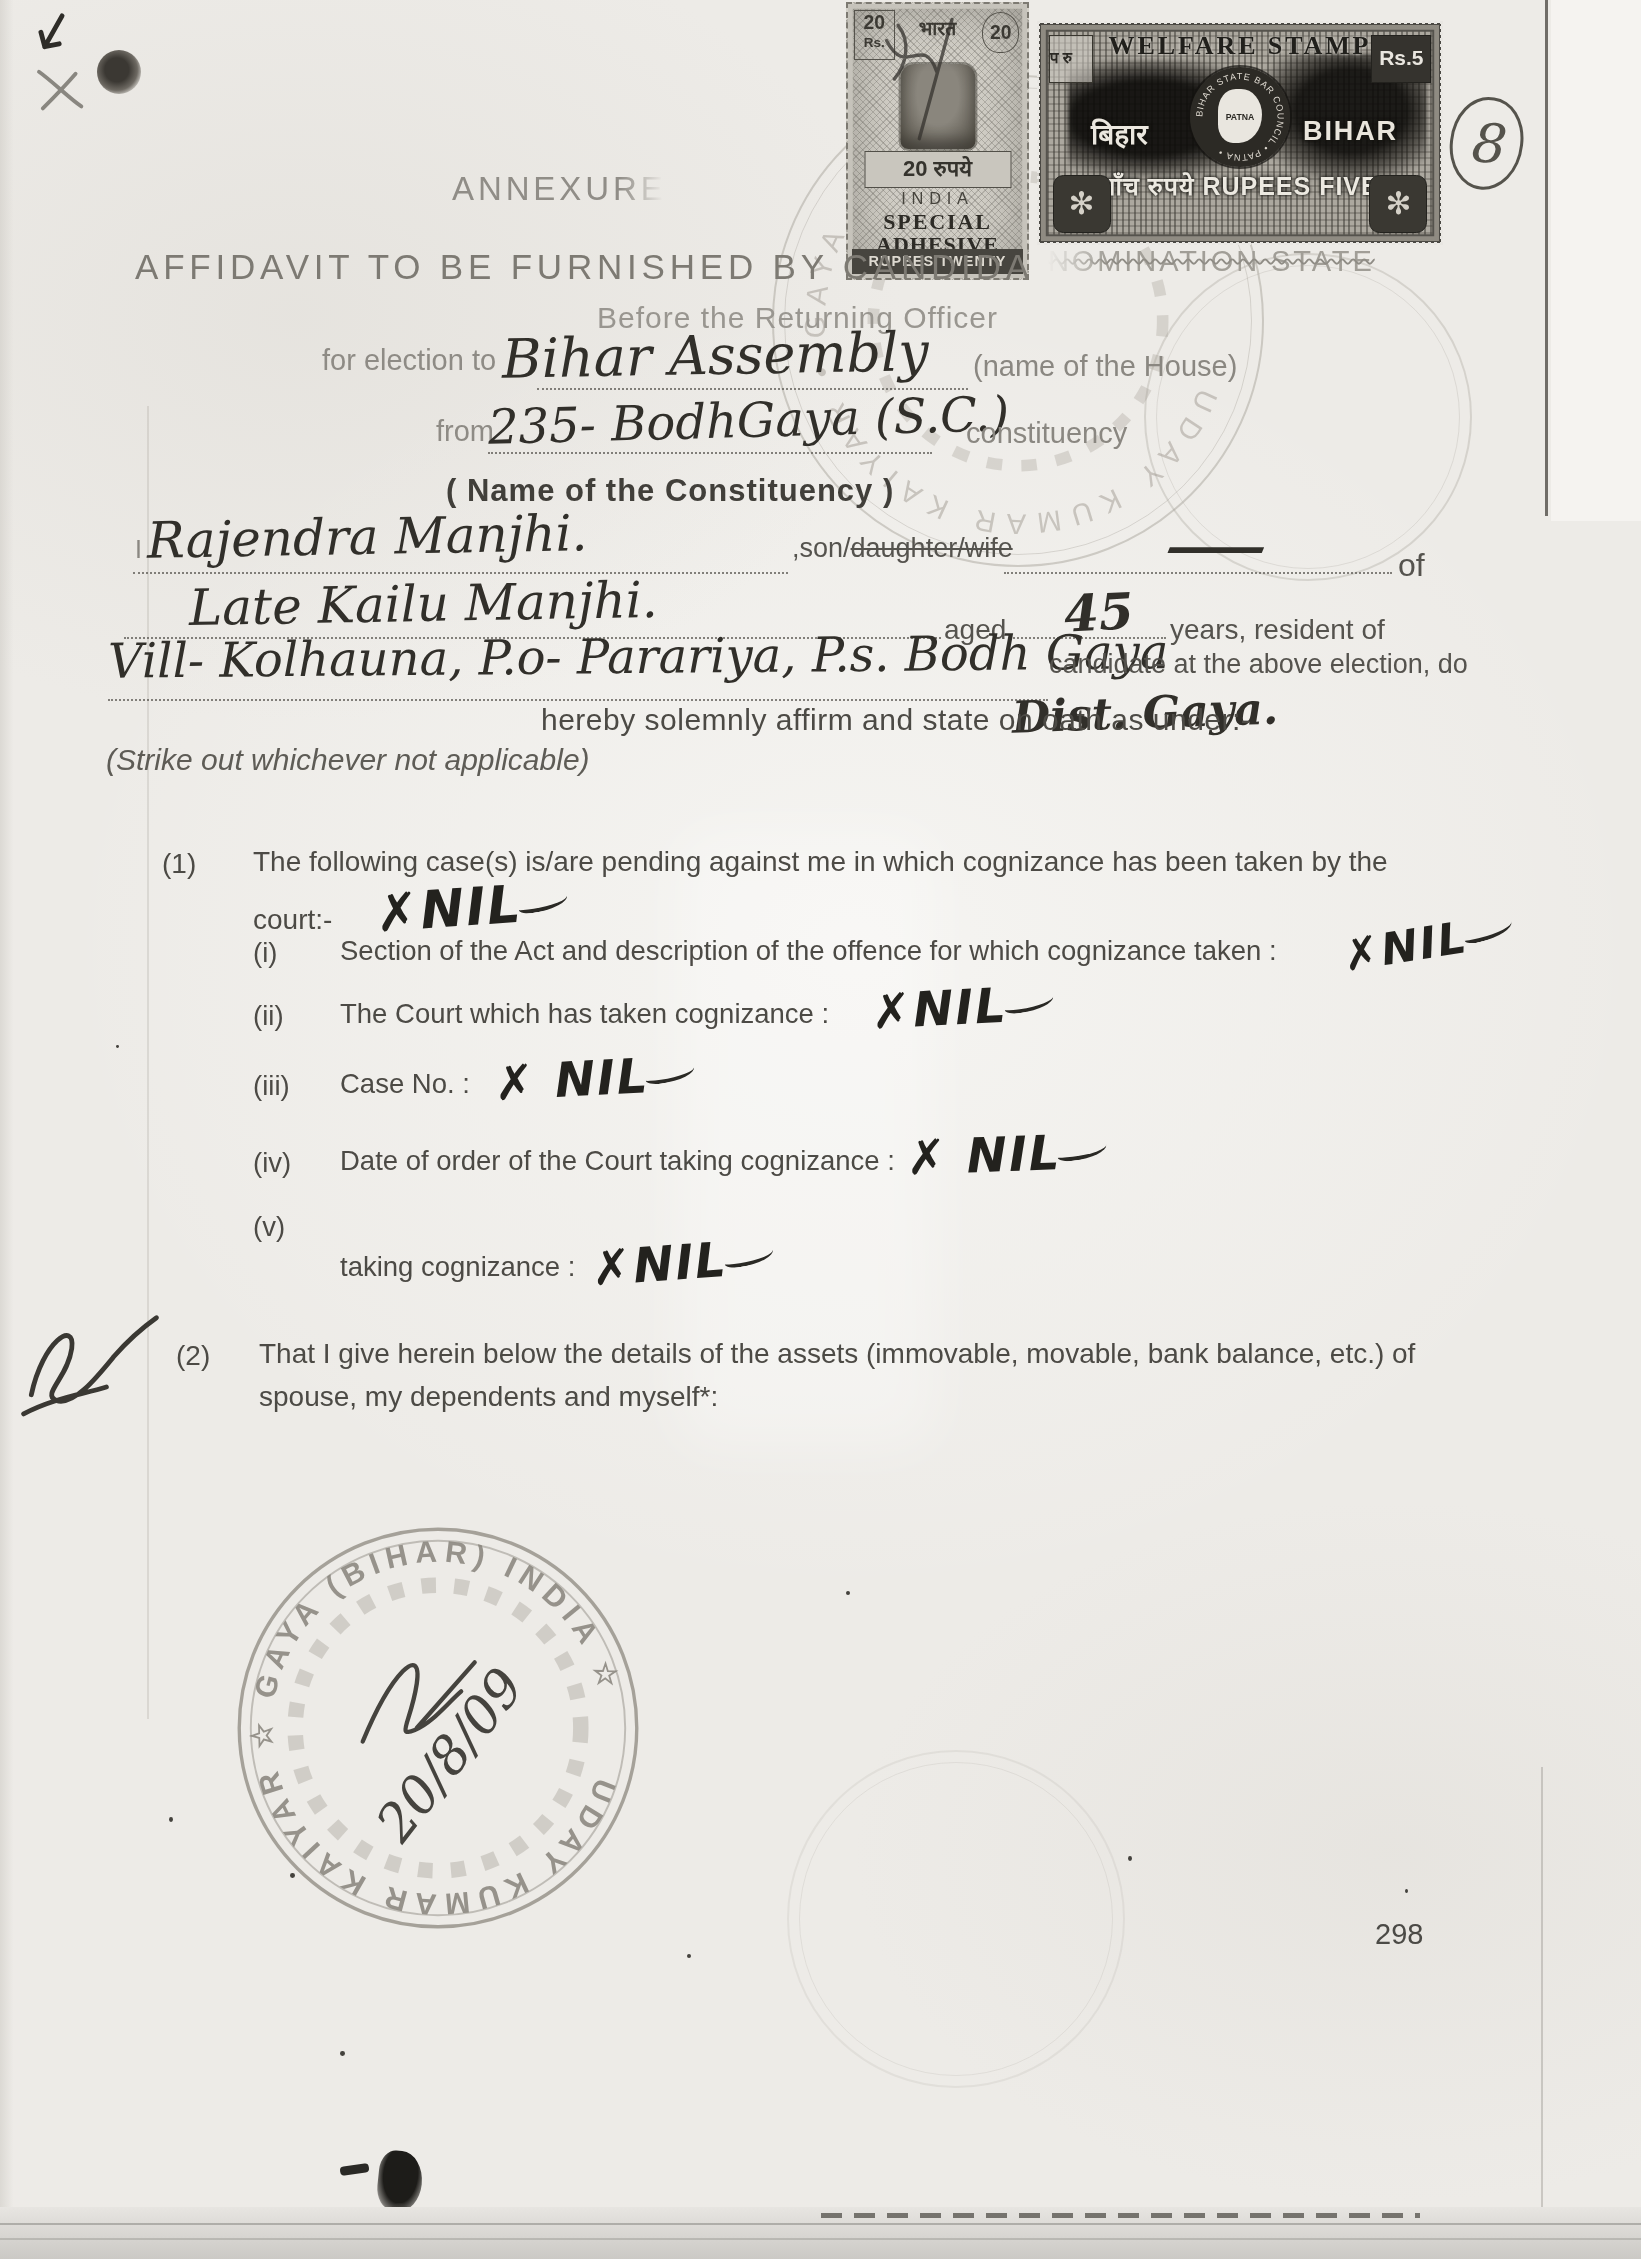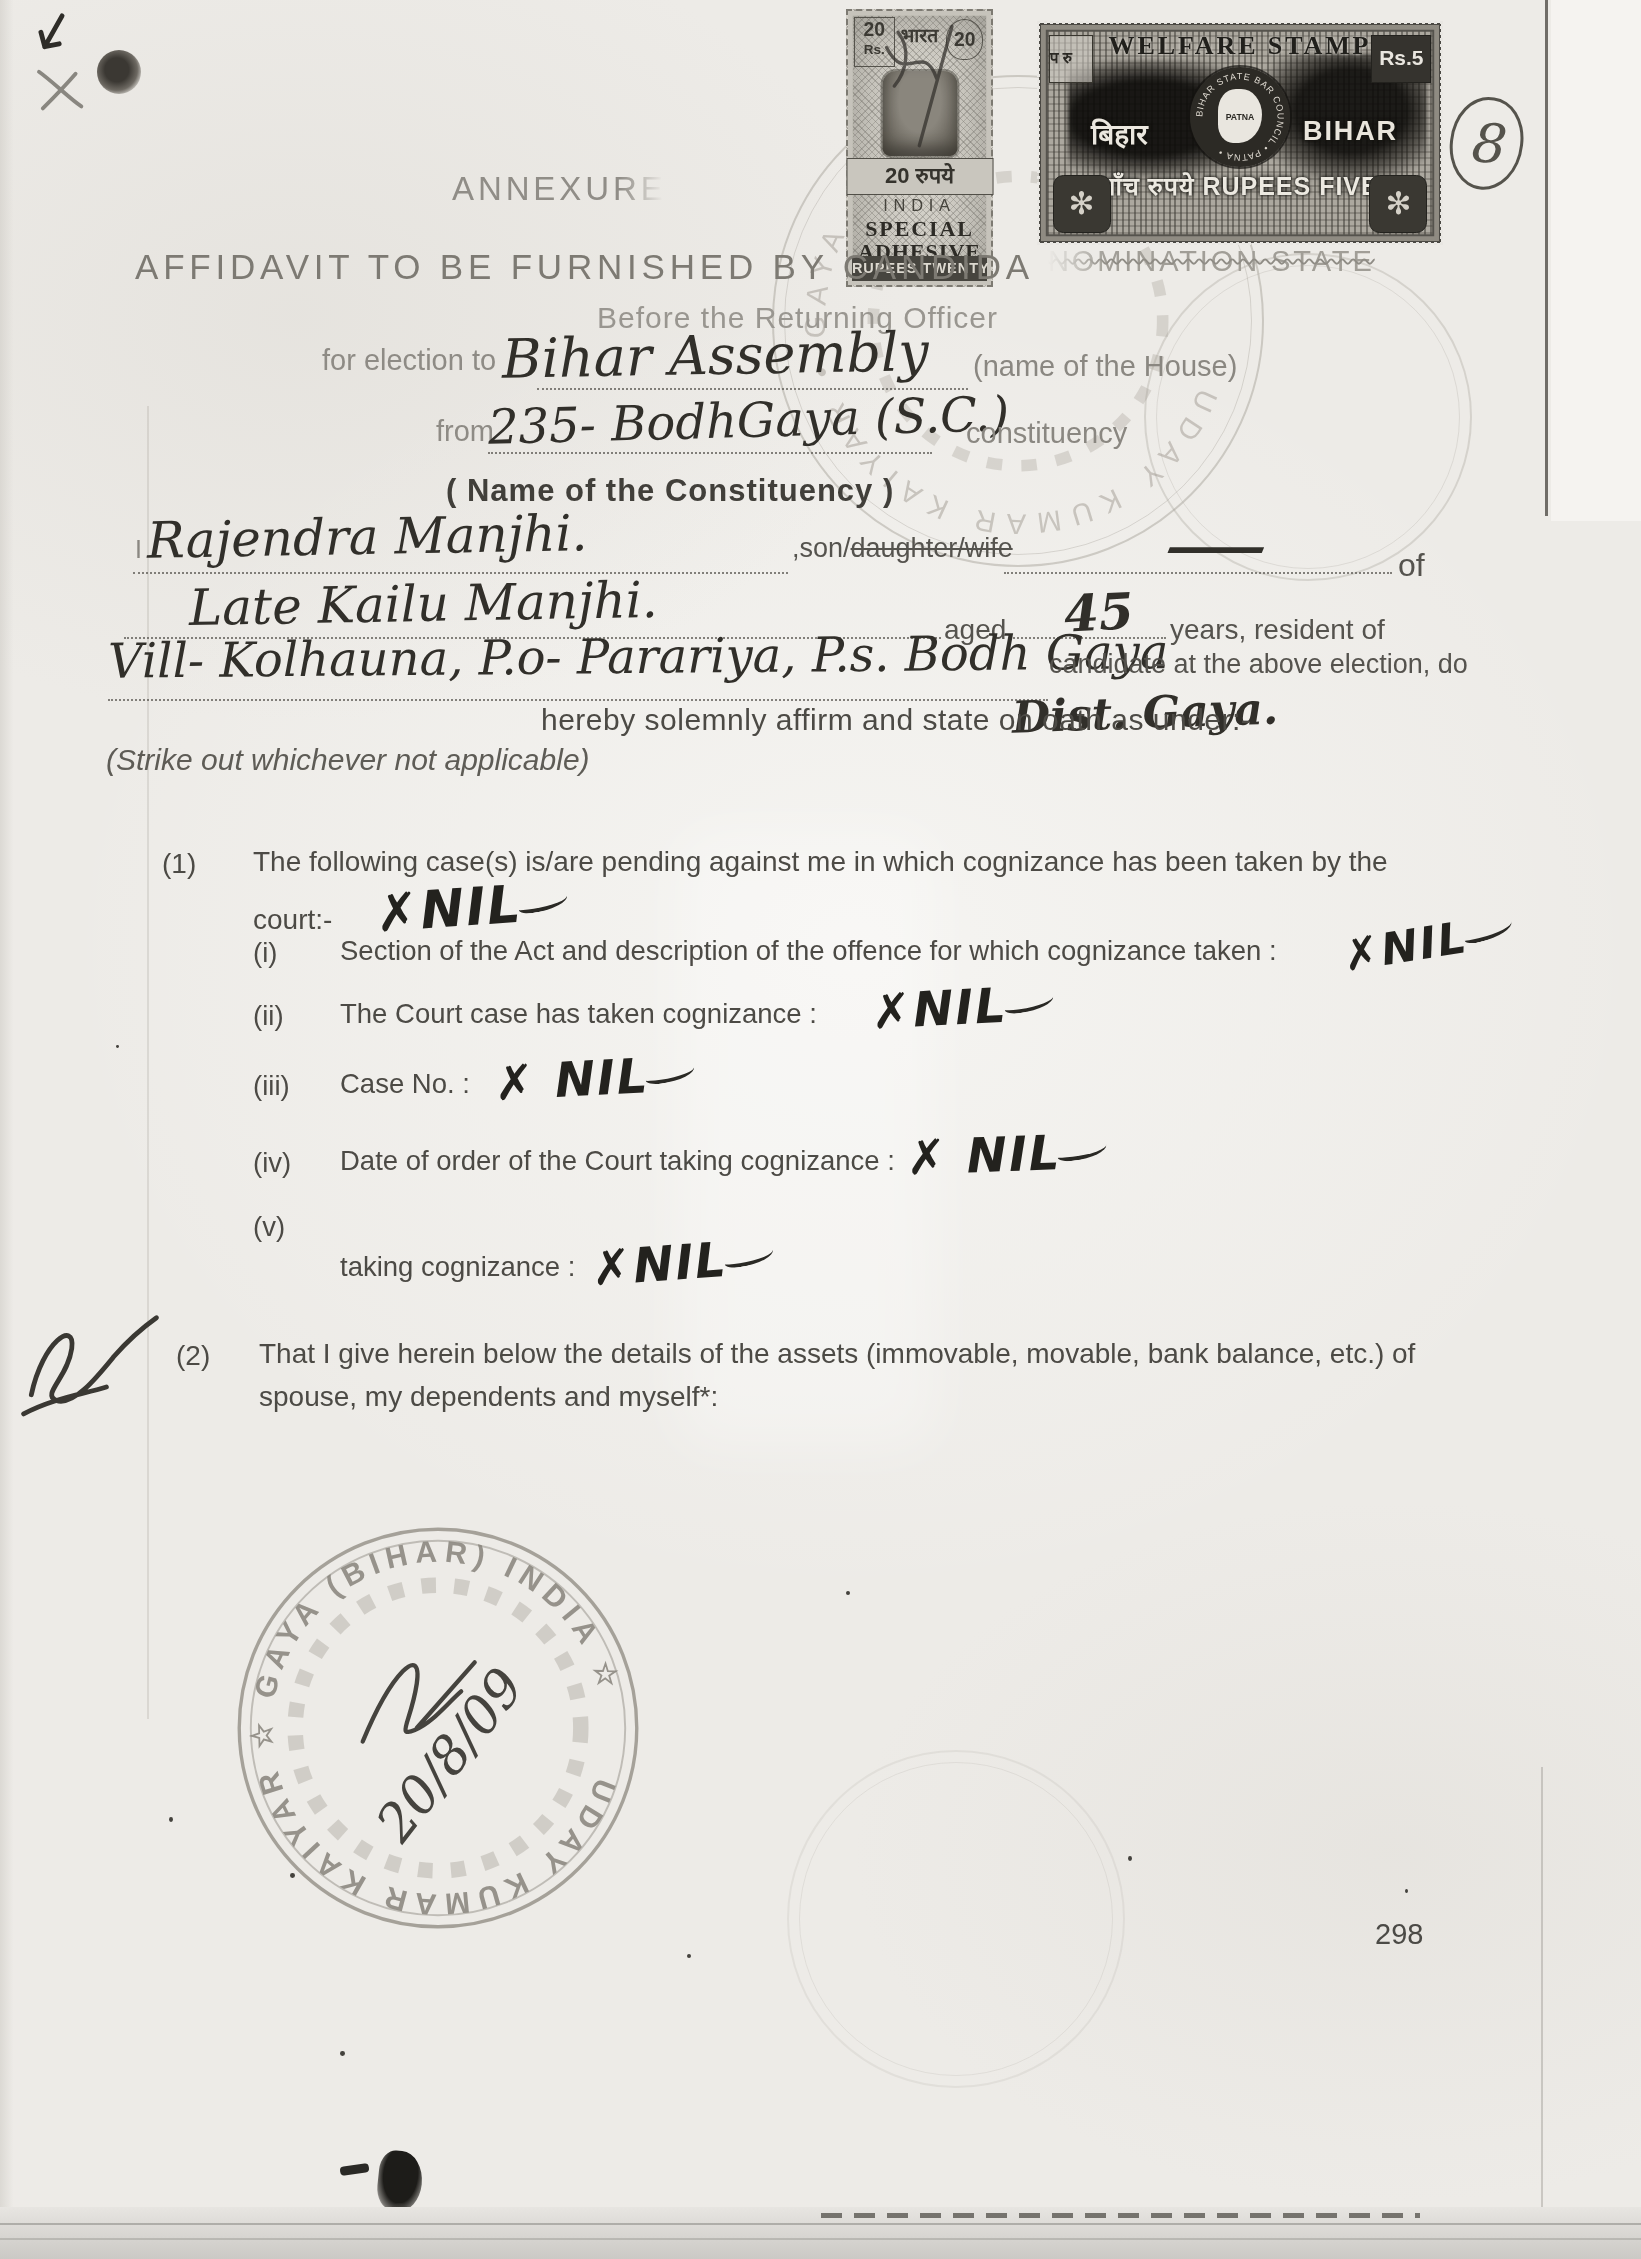--- a/index.html
+++ b/index.html
@@ -47,21 +47,21 @@
   <div class="abs" style="left:676px;top:830px;width:261px;height:618px;background:rgba(255,255,255,.3);border-radius:39px;filter:blur(27px)"></div>
 
   <div class="abs" style="left:147px;top:406px;width:1.9px;height:1313px;background:rgba(150,146,138,.22)"></div>
 
   <svg class="abs" style="left:33px;top:11.6px" width="116" height="106" viewBox="0 0 120 110">
     <path d="M30,4 L12,36 M12,36 l-4,-15 M12,36 l15,-3" stroke="#2e2c28" stroke-width="5" fill="none" stroke-linecap="round"></path>
     <path d="M6,62 C20,72 38,90 50,98 M44,64 C32,78 18,92 10,100" stroke="rgba(95,92,86,.7)" stroke-width="4" fill="none" stroke-linecap="round"></path>
   </svg>
   <div class="abs" style="left:97px;top:50px;width:44px;height:44px;border-radius:50%;background:radial-gradient(circle at 45% 45%, #3b3833 0 35%, #6d6962 60%, rgba(120,116,108,.3) 75%, transparent 85%)"></div>
 
-  <div class="abs" style="left:846px;top:9px;width:147px;height:278px;background:#d3d0c8;border:2.9px dashed #7d7a72;box-shadow:inset 0 0 0 4.8px #c6c3bb, inset 0 0 58px rgba(90,87,80,.55);background-image:repeating-linear-gradient(45deg, rgba(110,107,99,.35) 0 1px, transparent 1px 4.8px),repeating-linear-gradient(-45deg, rgba(110,107,99,.3) 0 1px, transparent 1px 4.8px)">
+  <div class="abs" style="left:846px;top:2px;width:183px;height:278px;background:#d3d0c8;border:2.9px dashed #7d7a72;box-shadow:inset 0 0 0 4.8px #c6c3bb, inset 0 0 58px rgba(90,87,80,.55);background-image:repeating-linear-gradient(45deg, rgba(110,107,99,.35) 0 1px, transparent 1px 4.8px),repeating-linear-gradient(-45deg, rgba(110,107,99,.3) 0 1px, transparent 1px 4.8px)">
     <div class="wsn" style="left:5.8px;top:5.8px;width:41px;height:50px;border:1.9px solid #55534c;text-align:center;font-weight:bold;color:#3b3933">
       <div style="font-size:19.3px;line-height:23px">20</div>
       <div style="font-size:13.5px;line-height:17.4px">Rs.</div>
     </div>
     <div class="wsn" style="left:50%;top:9.7px;transform:translateX(-50%);font-size:19.3px;font-weight:bold;color:#3c3a34">भारत</div>
     <div class="wsn" style="right:7.7px;top:7.7px;width:37px;height:41px;border:1.9px solid #55534c;border-radius:50% 50% 45% 45%;text-align:center;line-height:39px;font-size:19.3px;font-weight:bold;color:#3b3933">20</div>
     <div class="abs" style="left:50%;top:60px;transform:translateX(-50%);width:75px;height:85px;background:radial-gradient(ellipse at 50% 35%, #8a867d 0 40%, #6e6a61 70%, #585449 100%);border-radius:13.5px 13.5px 7.7px 7.7px;box-shadow:0 0 0 1.9px rgba(70,67,60,.5), inset 0 -9.7px 13.5px rgba(40,38,33,.5)"></div>
     <div class="wsn" style="left:50%;top:147px;transform:translateX(-50%);width:147px;height:37px;border:1.9px solid #514f48;background:#c9c6be;text-align:center;line-height:33px;font-size:22px;font-weight:bold;color:#35332d">20 रुपये</div>
     <div class="wsn" style="left:50%;top:185px;transform:translateX(-50%);font-size:16.4px;font-weight:normal;letter-spacing:5.8px;color:#45433c">INDIA</div>
     <div class="wsn" style="left:50%;top:205px;transform:translateX(-50%);font-size:22px;font-weight:bold;letter-spacing:1.9px;color:#2d2b26;font-family:'Liberation Serif',serif">SPECIAL</div>
@@ -147,21 +147,21 @@
   <div class="pr" style="left:162px;top:848px;font-size:28px;color:#4c4a45">(1)</div>
   <div class="pr" style="left:253px;top:846px;font-size:28px;color:#4c4a45">The following case(s) is/are pending against me in which cognizance has been taken by the</div>
   <div class="pr" style="left:253px;top:904px;font-size:28px;color:#4c4a45">court:-</div>
   <span class="nil" style="left:375px;top:877px;font-size:52px;transform:rotate(-4deg)">✗NIL</span>
 
   <div class="pr" style="left:253px;top:937px;font-size:27.5px;color:#4c4a45">(i)</div>
   <div class="pr" style="left:340px;top:935px;font-size:27.5px;color:#4c4a45">Section of the Act and description of the offence for which cognizance taken :</div>
   <span class="nil" style="left:1342px;top:917px;font-size:44px;transform:rotate(-9deg)">✗NIL</span>
 
   <div class="pr" style="left:253px;top:1000px;font-size:27.5px;color:#4c4a45">(ii)</div>
-  <div class="pr" style="left:340px;top:998px;font-size:27.5px;color:#4c4a45">The Court case has taken cognizance :</div>
+  <div class="pr" style="left:340px;top:998px;font-size:27.5px;color:#4c4a45">The Court which has taken cognizance :</div>
   <span class="nil" style="left:871px;top:979px;font-size:48px;transform:rotate(-3deg)">✗NIL</span>
 
   <div class="pr" style="left:253px;top:1070px;font-size:27.5px;color:#4c4a45">(iii)</div>
   <div class="pr" style="left:340px;top:1068px;font-size:27.5px;color:#4c4a45">Case No. :</div>
   <span class="nil" style="left:494px;top:1050px;font-size:48px;transform:rotate(-3deg)">✗ NIL</span>
 
   <div class="pr" style="left:253px;top:1147px;font-size:27.5px;color:#4c4a45">(iv)</div>
   <div class="pr" style="left:340px;top:1145px;font-size:27.5px;color:#4c4a45">Date of order of the Court taking cognizance :</div>
   <span class="nil" style="left:906px;top:1126px;font-size:48px;transform:rotate(-2deg)">✗ NIL</span>
 

